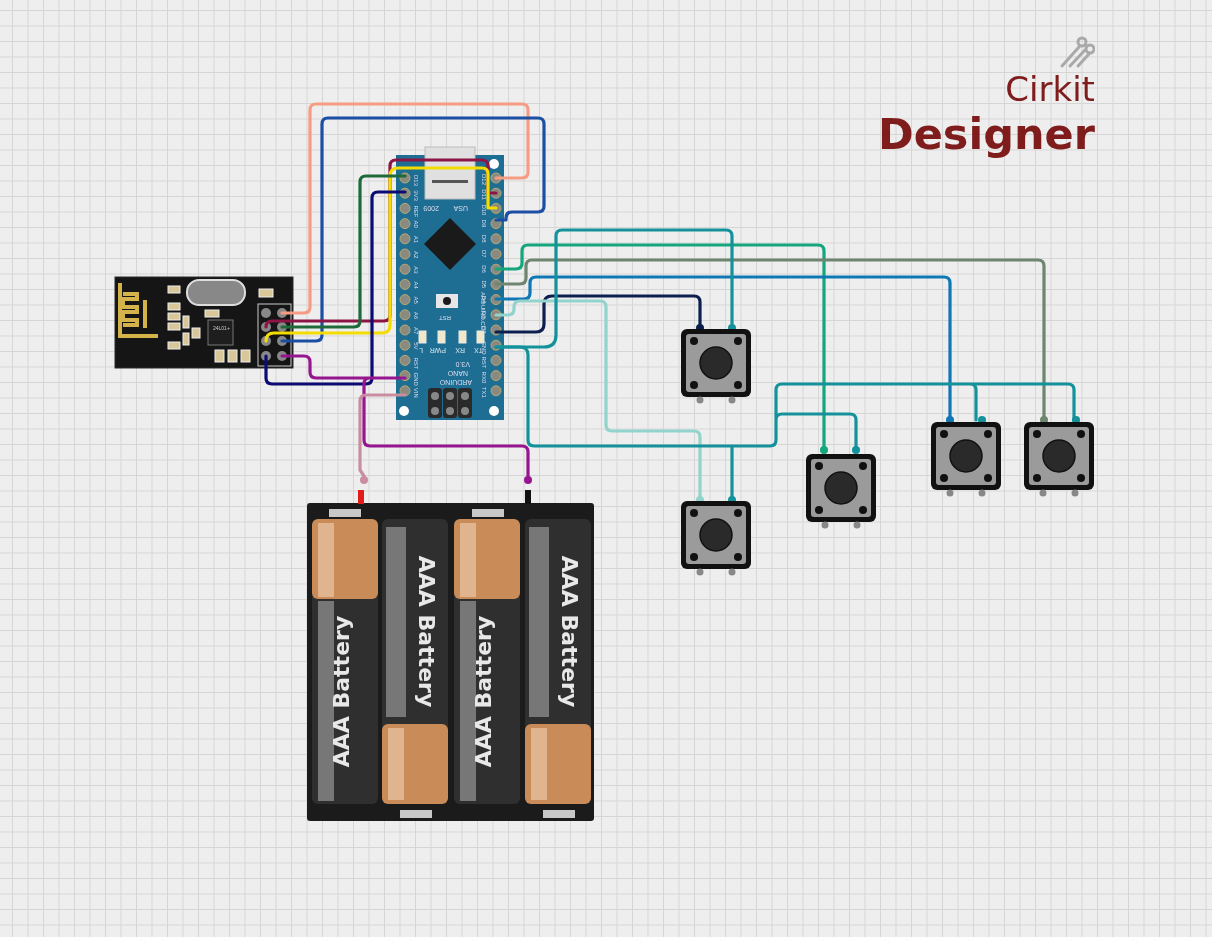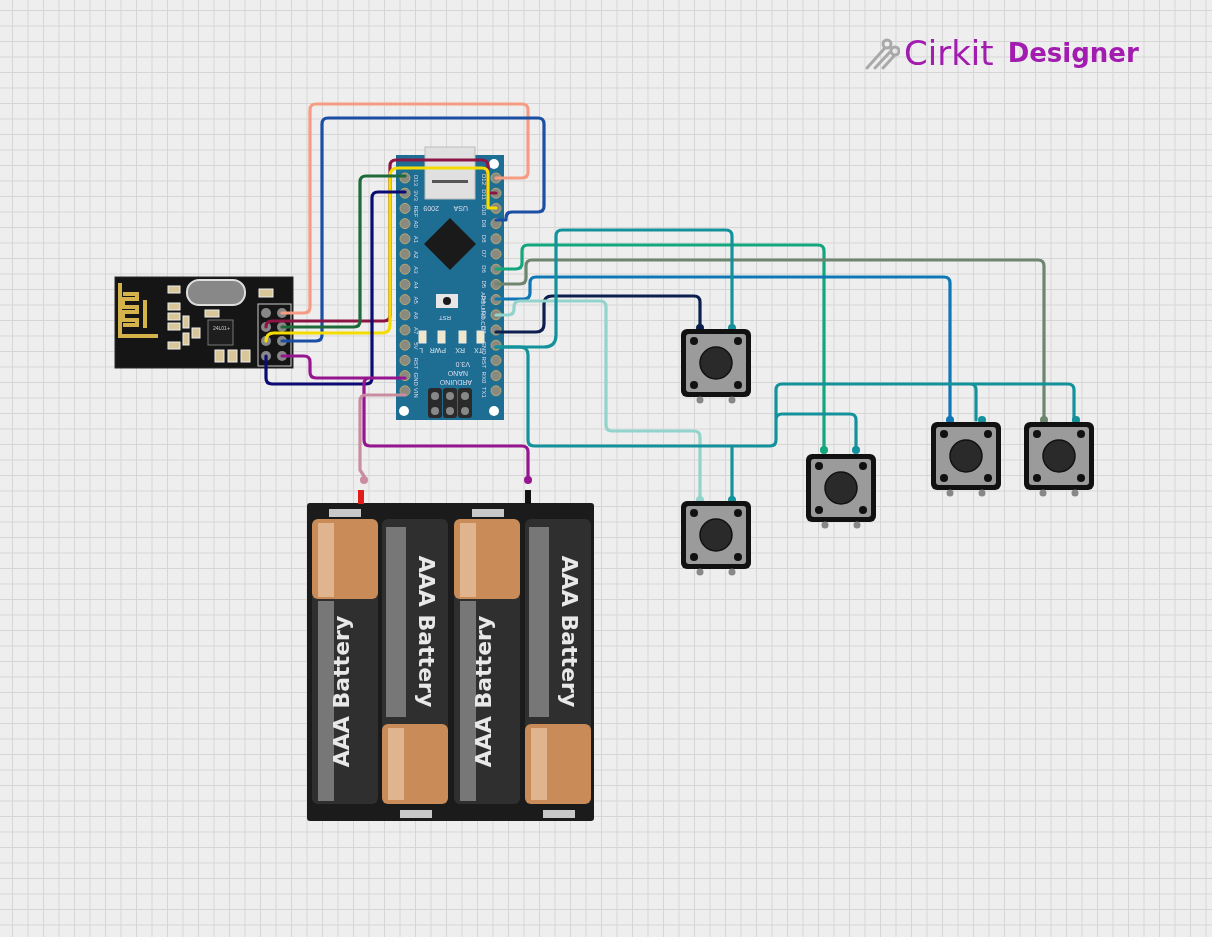--- a/index.html
+++ b/index.html
@@ -1,22 +1,22 @@
 <!DOCTYPE html>
 <html><head>
 <meta charset="utf-8">
 <style>
   html,body{margin:0;padding:0;}
   body{width:1212px;height:937px;overflow:hidden;background:#eeeeee;position:relative;font-family:"Liberation Sans",sans-serif;}
   .grid{position:absolute;left:0;top:0;width:1212px;height:937px;
     background-image:linear-gradient(to right,#d6d6d6 1px,transparent 1px),linear-gradient(to bottom,#d6d6d6 1px,transparent 1px);
     background-size:15.5px 15.5px;background-position:12px 10px;}
-  .logo{position:absolute;left:864px;top:33px;display:flex;align-items:center;color:#a21caf;}
+  .logo{position:absolute;left:864px;top:33px;display:flex;align-items:flex-end;color:#7f1d1d;flex-direction:column;}
   .logo .l1{font-size:34px;font-family:"DejaVu Sans",sans-serif;margin-left:4px;}
-  .logo .l2{font-size:26px;font-weight:bold;font-family:"DejaVu Sans",sans-serif;margin-left:14px;}
+  .logo .l2{font-size:43px;font-weight:bold;font-family:"DejaVu Sans",sans-serif;margin-left:14px;}
   svg.canvas{position:absolute;left:0;top:0;}
   .pinlbl{font-family:"Liberation Sans",sans-serif;font-size:7px;fill:#d8e4ea;}
   .batlbl{font-family:"DejaVu Sans",sans-serif;font-size:22px;fill:#e8e8e8;font-weight:bold;}
 </style>
 </head>
 <body>
 
 <div class="grid"></div>
 
 <div class="logo">

